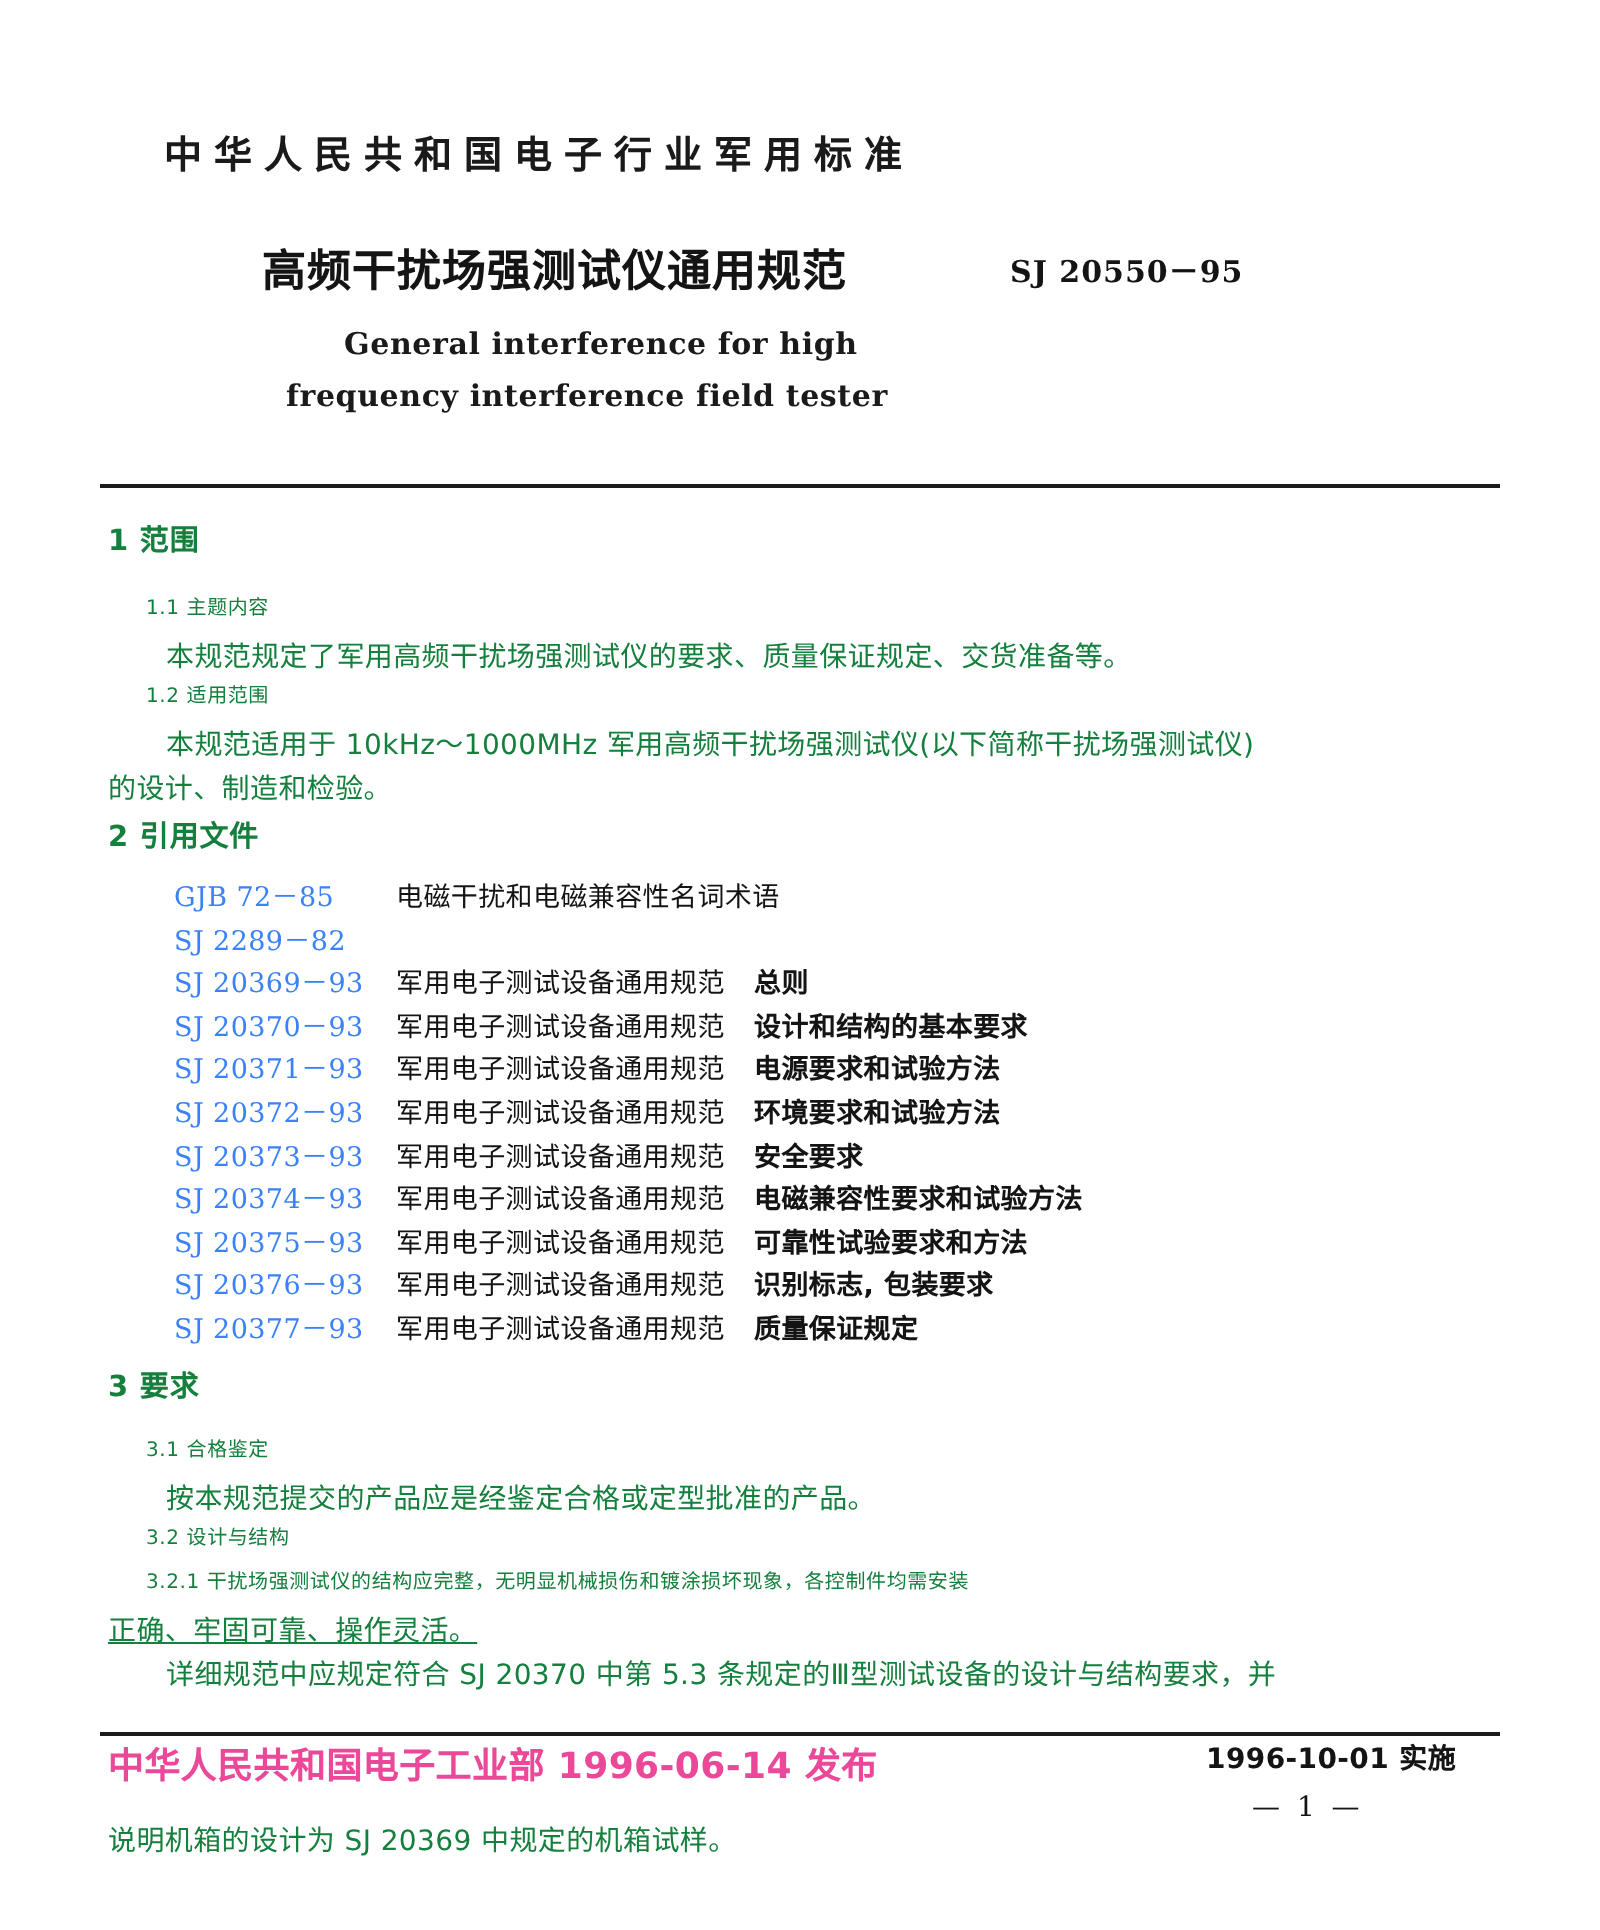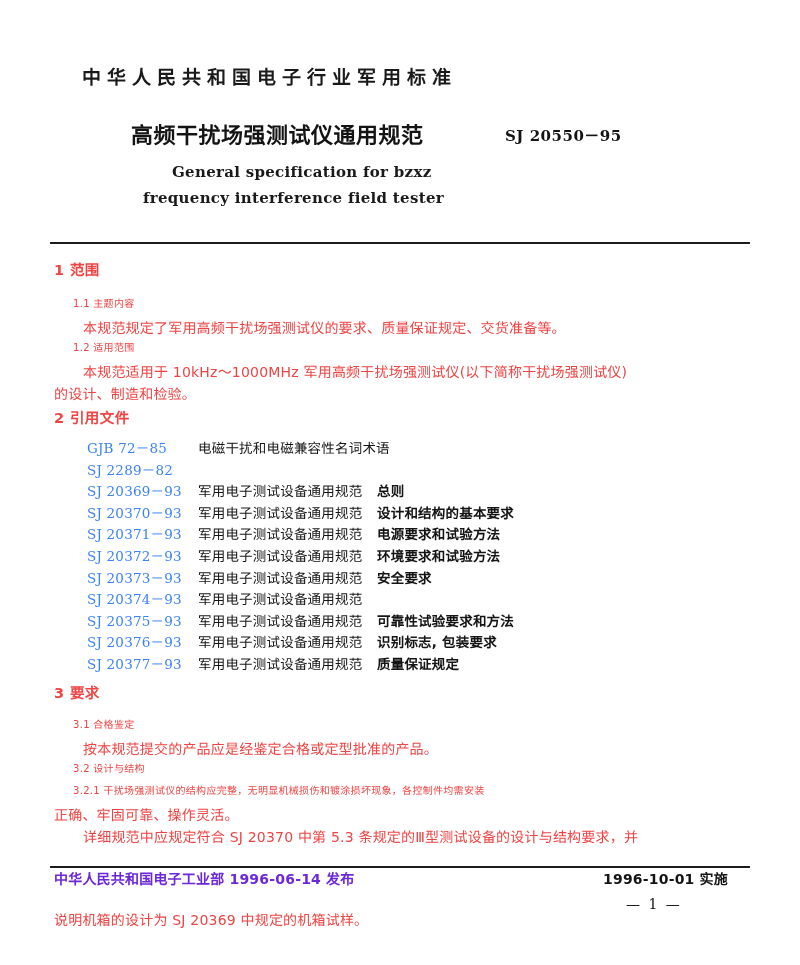--- a/index.html
+++ b/index.html
@@ -118,21 +118,21 @@
   .body-area {
     position: absolute;
     left: 0;
     top: 0;
     width: 800px;
     z-index: 2;
   }
   .blk {
     position: absolute;
     font-family: "DejaVu Sans", "Liberation Sans", sans-serif;
-    color: #ef4444;
+    color: #15803d;
     white-space: nowrap;
   }
   .h-sec {
     font-size: 14.5px;
     font-weight: bold;
     letter-spacing: 0.4px;
   }
   .h-sub {
     font-size: 10px;
     font-weight: normal;
@@ -195,24 +195,24 @@
     left: 0;
     top: 0;
     width: 800px;
     z-index: 2;
   }
   .foot-left {
     position: absolute;
     left: 54px;
     top: 868px;
     font-family: "DejaVu Sans", "Liberation Sans", sans-serif;
-    font-size: 14px;
-    font-weight: bold;
-    letter-spacing: 0.2px;
-    color: #6d28d9;
+    font-size: 18px;
+    font-weight: bold;
+    letter-spacing: 0.2px;
+    color: #ec4899;
     white-space: nowrap;
   }
   .foot-right {
     position: absolute;
     left: 603px;
     top: 868px;
     font-family: "DejaVu Sans", "Liberation Sans", sans-serif;
     font-size: 14px;
     font-weight: bold;
     letter-spacing: 0.2px;
@@ -233,21 +233,21 @@
 </head>
 <body>
 
 <div class="page">
 
 
   <div class="doc-header">
     <div class="org-line">中华人民共和国电子行业军用标准</div>
     <div class="title-cn">高频干扰场强测试仪通用规范</div>
     <div class="std-no">SJ 20550－95</div>
-    <div class="title-en1">General specification for bzxz</div>
+    <div class="title-en1">General interference for high</div>
     <div class="title-en2">frequency interference field tester</div>
   </div>
 
   <hr class="rule rule-top">
 
   <div class="body-area">
 
     <div class="blk h-sec" style="left:54px;  top:258px;">1  范围</div>
     <div class="blk h-sub" style="left:54px;  top:295px;">1.1  主题内容</div>
     <div class="blk para" style="left:83px;  top:317px;">本规范规定了军用高频干扰场强测试仪的要求、质量保证规定、交货准备等。</div>
@@ -288,20 +288,21 @@
         <span class="ref-part">环境要求和试验方法</span>
       </div>
       <div class="ref-row" style="top:566.6px;">
         <span class="ref-code">SJ 20373－93</span>
         <span class="ref-title">军用电子测试设备通用规范</span>
         <span class="ref-part">安全要求</span>
       </div>
       <div class="ref-row" style="top:588.2px;">
         <span class="ref-code">SJ 20374－93</span>
         <span class="ref-title">军用电子测试设备通用规范</span>
+        <span class="ref-part">电磁兼容性要求和试验方法</span>
       </div>
       <div class="ref-row" style="top:609.8px;">
         <span class="ref-code">SJ 20375－93</span>
         <span class="ref-title">军用电子测试设备通用规范</span>
         <span class="ref-part">可靠性试验要求和方法</span>
       </div>
       <div class="ref-row" style="top:631.4px;">
         <span class="ref-code">SJ 20376－93</span>
         <span class="ref-title">军用电子测试设备通用规范</span>
         <span class="ref-part">识别标志, 包装要求</span>
@@ -312,21 +313,21 @@
         <span class="ref-part">质量保证规定</span>
       </div>
     </div>
 
     <div class="blk h-sec" style="left:54px; top:681px;">3  要求</div>
     <div class="blk h-sub" style="left:54px; top:716px;">3.1  合格鉴定</div>
     <div class="blk para" style="left:83px; top:738px;">按本规范提交的产品应是经鉴定合格或定型批准的产品。</div>
     <div class="blk h-sub" style="left:54px; top:760px;">3.2  设计与结构</div>
 
     <div class="blk h-sub" style="left:54px; top:782px;">3.2.1  干扰场强测试仪的结构应完整，无明显机械损伤和镀涂损坏现象，各控制件均需安装</div>
-    <div class="blk para" style="left:54px; top:804px;">正确、牢固可靠、操作灵活。</div>
+    <div class="blk para" style="left:54px; top:804px;text-decoration:underline;">正确、牢固可靠、操作灵活。</div>
     <div class="blk para" style="left:83px; top:826px;">详细规范中应规定符合 SJ 20370 中第 5.3 条规定的Ⅲ型测试设备的设计与结构要求，并</div>
     <div class="blk para" style="left:54px; top:876px;margin-top:33px;">说明机箱的设计为 SJ 20369 中规定的机箱试样。</div>
 
   </div>
 
   <hr class="rule rule-bot">
 
   <div class="footer">
     <div class="foot-left">中华人民共和国电子工业部 1996-06-14 发布</div>
     <div class="foot-right">1996-10-01 实施</div>

